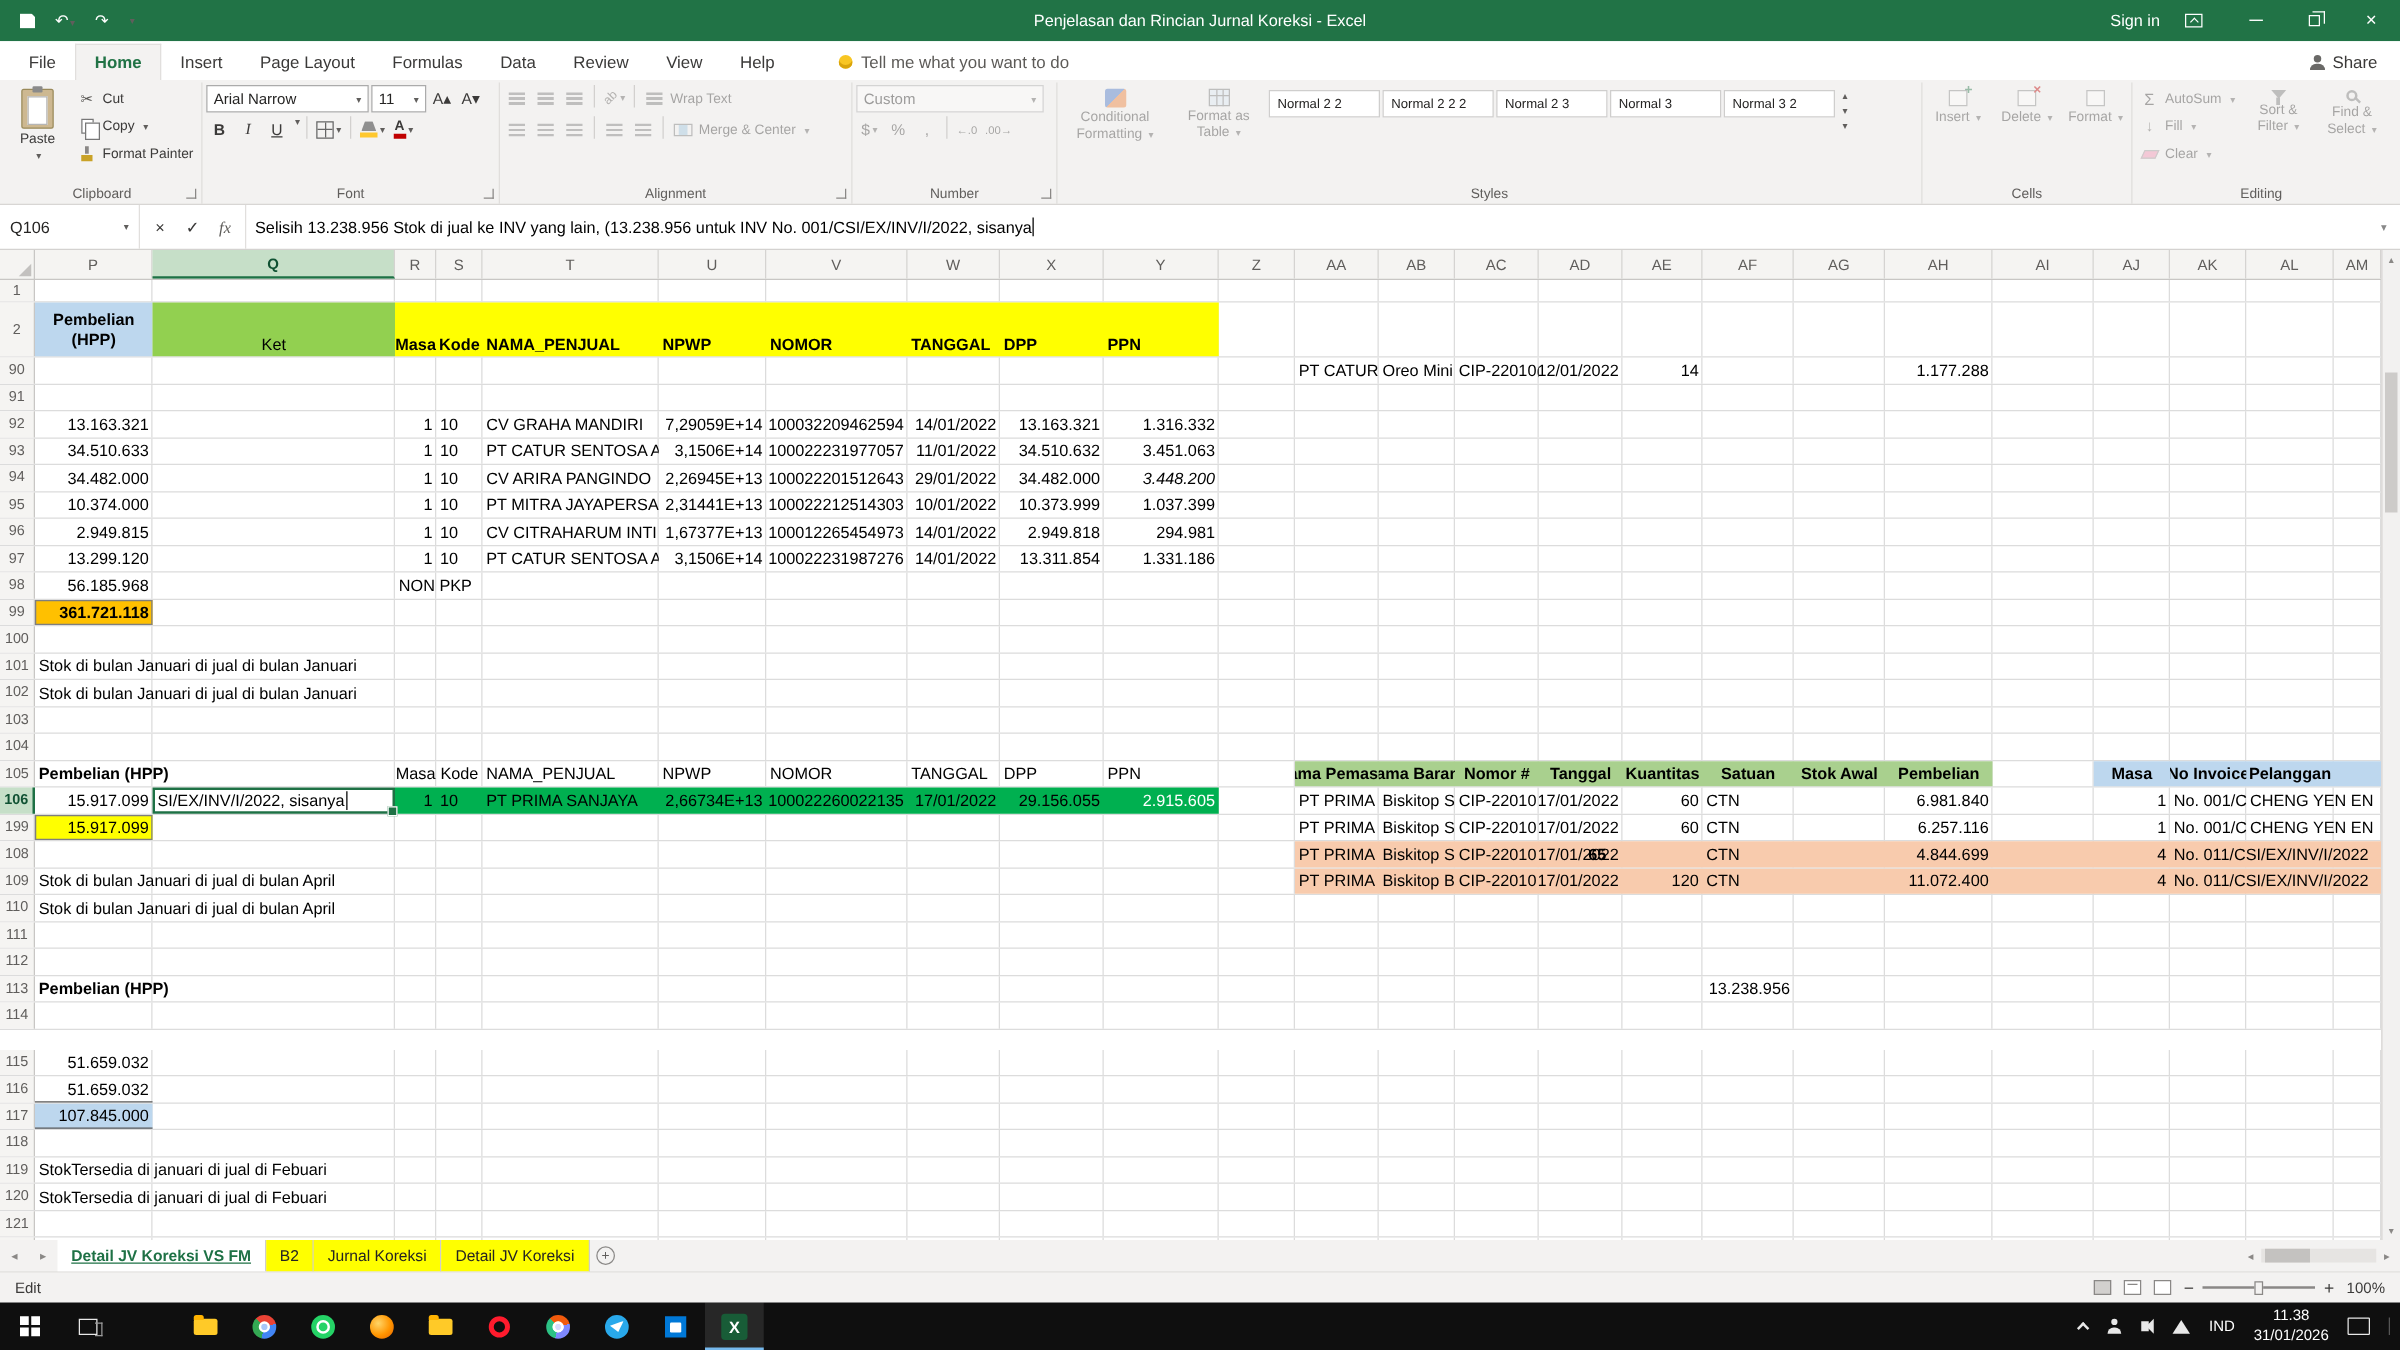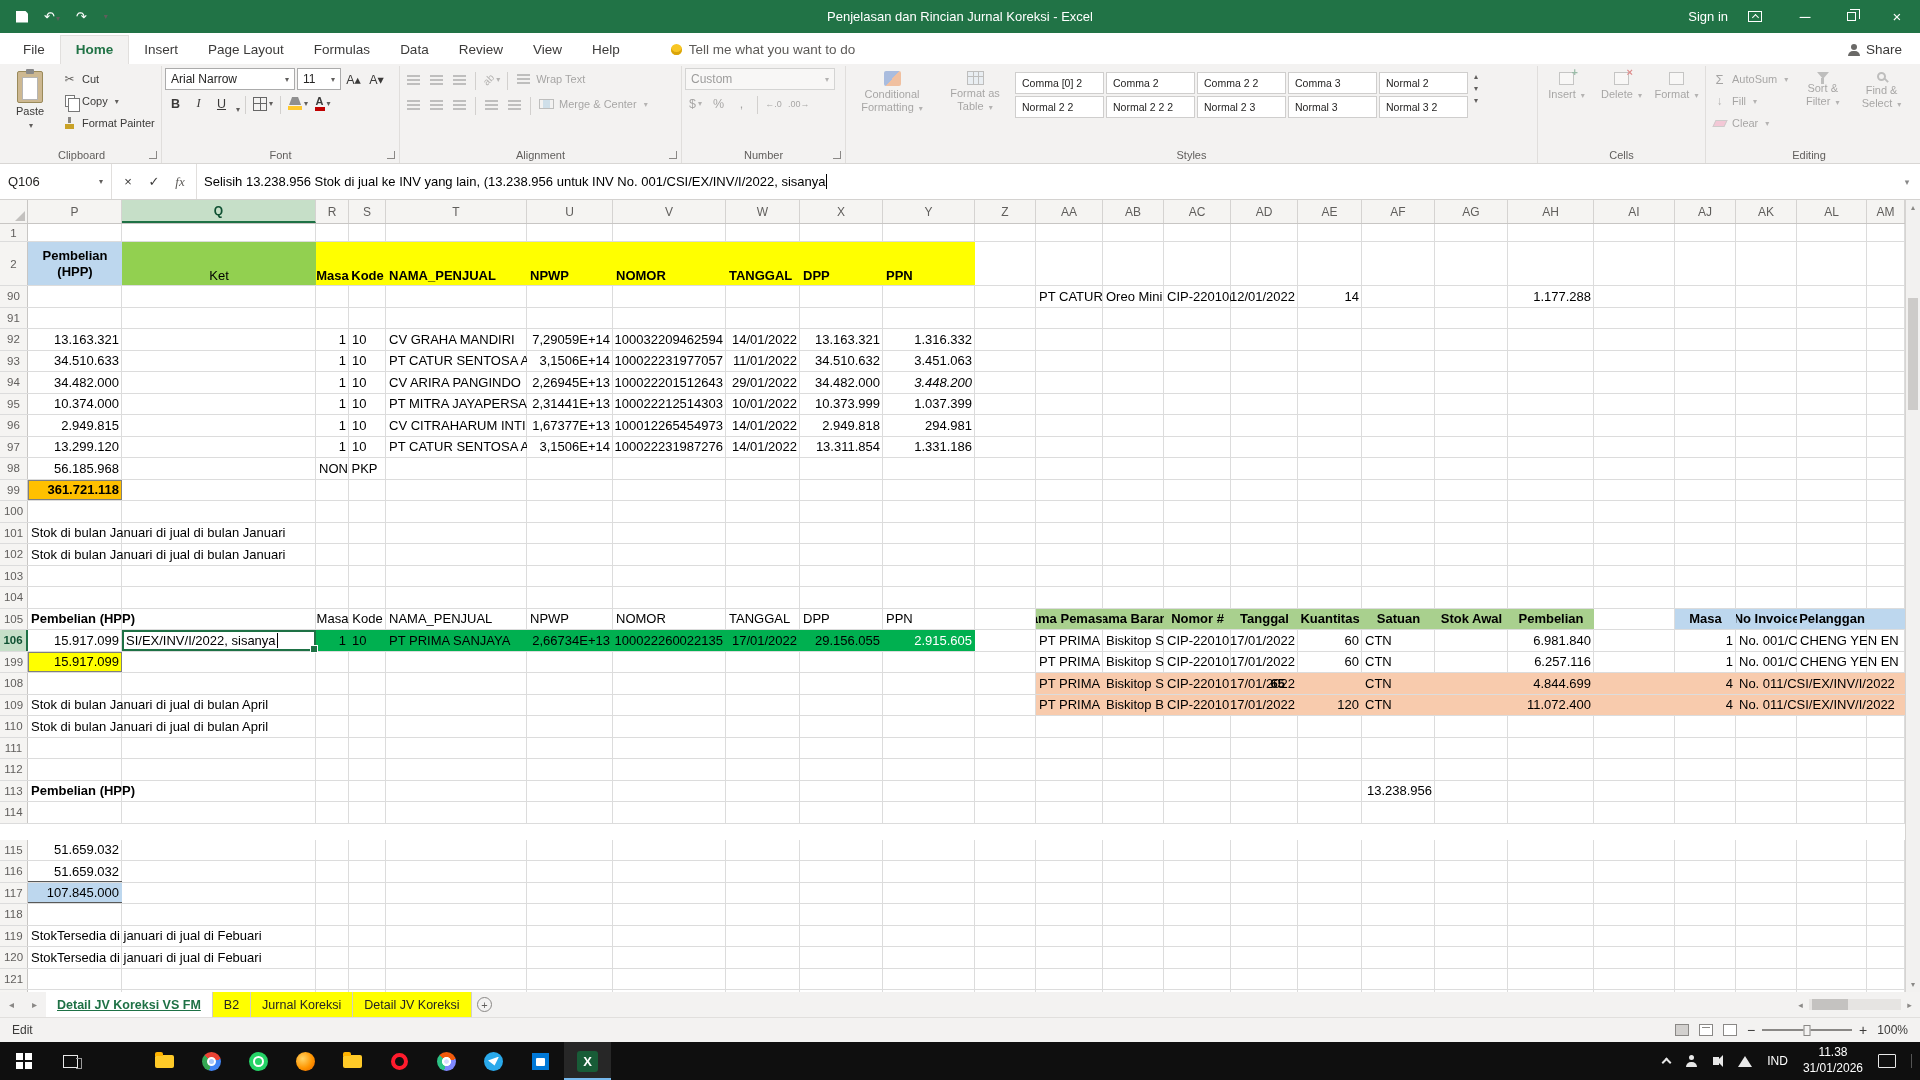--- a/index.html
+++ b/index.html
@@ -34,21 +34,21 @@
 .rg{display:flex;flex-direction:column;border-right:1px solid #e0dedc;padding:2px 3px 0 3px;position:relative;flex:none}
 .rgc{flex:1;display:flex;gap:4px;align-items:flex-start}
 .rgc.col{flex-direction:column;gap:3px}
 .rgl{height:17px;display:flex;align-items:center;justify-content:center;font-size:11px;color:#605e5c;position:relative}
 .lau{position:absolute;right:1px;bottom:4px;width:8px;height:8px;border-right:1px solid #8a8886;border-bottom:1px solid #8a8886}
 .bigbtn{width:50px;display:flex;flex-direction:column;align-items:center;gap:2px;font-size:11px;color:#3b3a39;text-align:center;padding-top:3px;line-height:1.2}
 .scol{display:flex;flex-direction:column;justify-content:flex-start}
 .sbtn{display:flex;align-items:center;gap:5px;font-size:11px;color:#3b3a39;height:22px;padding:0 3px;white-space:nowrap}
 .ic{width:15px;display:flex;align-items:center;justify-content:center;font-size:12px;color:#5d5b58}
 .dd{font-size:8px;color:#605e5c;margin-left:2px}
-.frow{display:flex;align-items:flex-end;gap:2px}
+.frow{display:flex;align-items:flex-start;gap:2px}
 .combo{background:#fff;border:1px solid #ababab;height:22px;display:flex;align-items:center;justify-content:space-between;padding:0 5px;font-size:12px;color:#252423}
 .tbtn{min-width:21px;height:21px;display:flex;align-items:center;justify-content:center;font-size:12.5px;color:#3b3a39;padding:0 2px}
 .vsep{width:1px;height:18px;background:#d2d0ce;margin:0 3px}
 .dis{opacity:.42}
 .i-paste{width:26px;height:32px;background:#cdb891;border:1px solid #9a8a5a;border-radius:2px;position:relative}
 .i-paste::before{content:"";position:absolute;left:4px;top:5px;right:4px;bottom:2px;background:#fff;border:1px solid #b5b5b5}
 .i-paste::after{content:"";position:absolute;left:8px;top:-3px;width:8px;height:5px;background:#8a8a8a;border-radius:1px}
 .i-copy{position:relative;width:10px;height:12px;border:1px solid #777;background:#fff}
 .i-copy::after{content:"";position:absolute;left:2px;top:2px;width:10px;height:12px;border:1px solid #777;background:#fff}
 .i-brush{width:13px;height:13px;position:relative}
@@ -386,27 +386,20 @@
       <div class="bigbtn dis" style="width:86px">
         <span class="i-cf"></span>
         <span><span>Conditional Formatting</span> <span class="dd">▾</span></span>
       </div>
       <div class="bigbtn dis" style="width:72px">
         <span class="i-table"></span>
         <span><span>Format as Table</span> <span class="dd">▾</span></span>
       </div>
       <div class="gal" id="style-gallery">
           <div class="galrow">
-            <div class="chip">Comma [0] 2</div>
-            <div class="chip">Comma 2</div>
-            <div class="chip">Comma 2 2</div>
-            <div class="chip">Comma 3</div>
-            <div class="chip">Normal 2</div>
-          </div>
-          <div class="galrow">
             <div class="chip">Normal 2 2</div>
             <div class="chip">Normal 2 2 2</div>
             <div class="chip">Normal 2 3</div>
             <div class="chip">Normal 3</div>
             <div class="chip">Normal 3 2</div>
           </div>
         </div>
       <div class="galnav">
         <span>▴</span>
         <span>▾</span>

